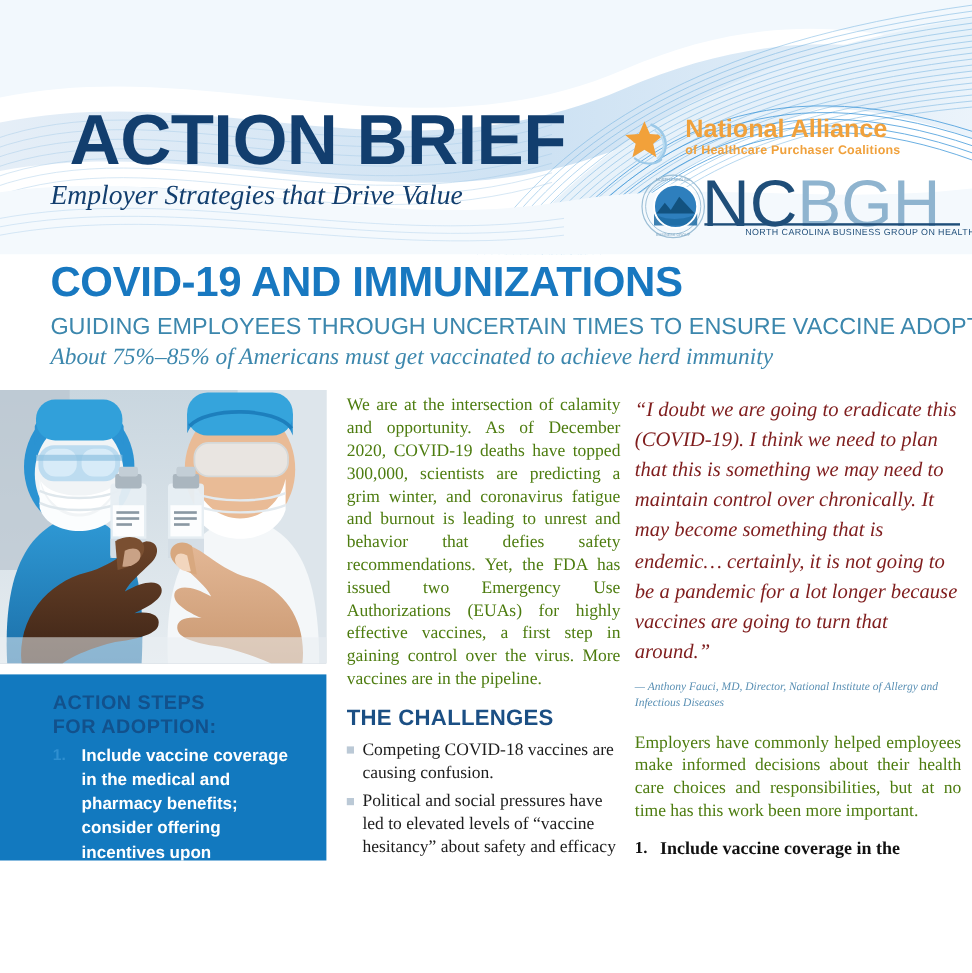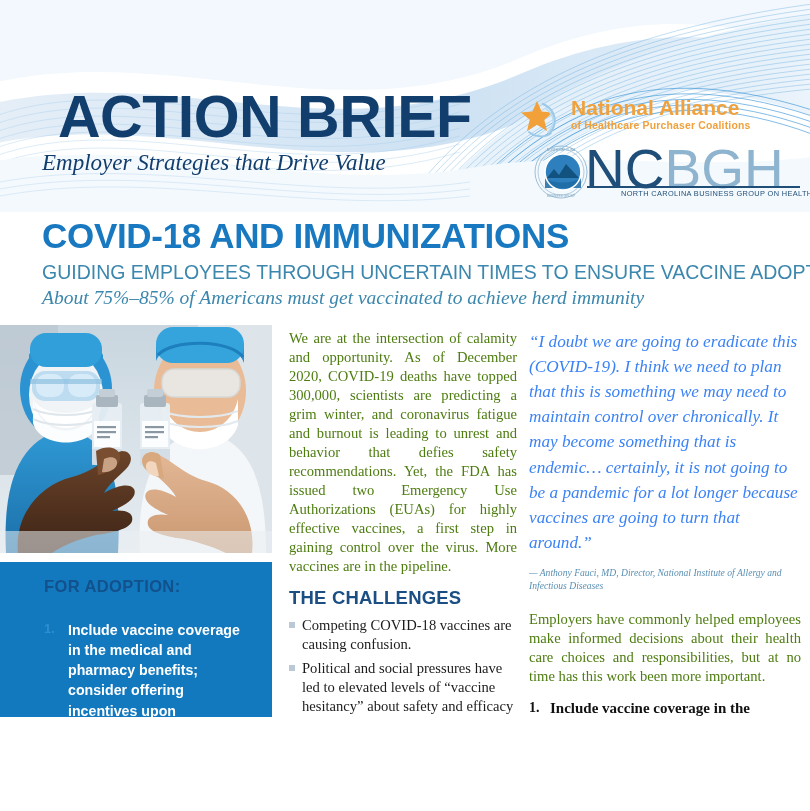--- a/index.html
+++ b/index.html
@@ -128,21 +128,21 @@
     font-size:14.6px;color:#1c1c1c;line-height:1.30;
   }
   .bullets li .bsq{
     position:absolute;left:0;top:6px;width:6px;height:6px;background:#BBC9D6;
   }
 
   
   .colright{position:absolute;left:529px;top:329px;width:272px;}
   .pullquote{
     font-family:"Liberation Serif",serif;font-style:italic;
-    font-size:17.2px;color:#3b82f6;line-height:1.46;margin:0;
+    font-size:17.2px;color:#7f1d1d;line-height:1.46;margin:0;
   }
   .attrib{
     font-family:"Liberation Serif",serif;font-style:italic;
     font-size:9.6px;color:#5A90B4;line-height:1.32;
     text-align:left;margin-top:12px;
   }
   .rq-sep{height:18px;}
   .ol-right{margin:11px 0 0 0;padding:0;list-style:none;}
   .ol-right li{
     position:relative;padding-left:21px;
@@ -273,21 +273,21 @@
       <div class="nc-word">
         <span class="dark">NC</span><span class="light">BGH</span>
       </div>
       <div class="nc-rule"></div>
       <div class="nc-tag">NORTH CAROLINA BUSINESS GROUP ON HEALTH</div>
     </div>
 
   </div>
 
   <div class="titleblock">
-    <div class="h1">COVID-18 AND IMMUNIZATIONS</div>
+    <div class="h1">COVID-19 AND IMMUNIZATIONS</div>
     <div class="h2">GUIDING EMPLOYEES THROUGH UNCERTAIN TIMES TO ENSURE VACCINE ADOPTION</div>
     <div class="h3">About 75%–85% of Americans must get vaccinated to achieve herd immunity</div>
   </div>
 
   <div class="photo">
     <svg width="272" height="228" viewBox="0 0 272 228" xmlns="http://www.w3.org/2000/svg" aria-hidden="true">
       <defs>
         <linearGradient id="bg" x1="0" y1="0" x2="0" y2="1">
           <stop offset="0%" stop-color="#c9d6df"></stop>
           <stop offset="100%" stop-color="#e7edf1"></stop>
@@ -370,20 +370,21 @@
         <path d="M160,130 C152,124 142,128 142,136 C142,146 156,152 164,154 Z" fill="#d8a87f"></path>
         <path d="M156,138 C150,134 145,137 146,143 C147,149 154,152 159,151 Z" fill="#f2d6be"></path>
 
         <rect x="0" y="206" width="272" height="22" fill="#e9eff3" opacity="0.55"></rect>
       </g>
     </svg>
   </div>
 
   <div class="actionbox">
     <div class="ab-head">
+      <div>ACTION STEPS</div>
       <div>FOR ADOPTION:</div>
     </div>
     <div class="ab-list">
       <div class="ab-item">
         <span class="ab-num">1.</span>
         <span class="ab-text">Include vaccine coverage in the medical and pharmacy benefits; consider offering incentives upon vaccination completion.</span>
       </div>
       <div class="ab-item">
         <span class="ab-num">2.</span>
         <span class="ab-text">Understand and communicate about continued coronavirus spread and safety</span>

